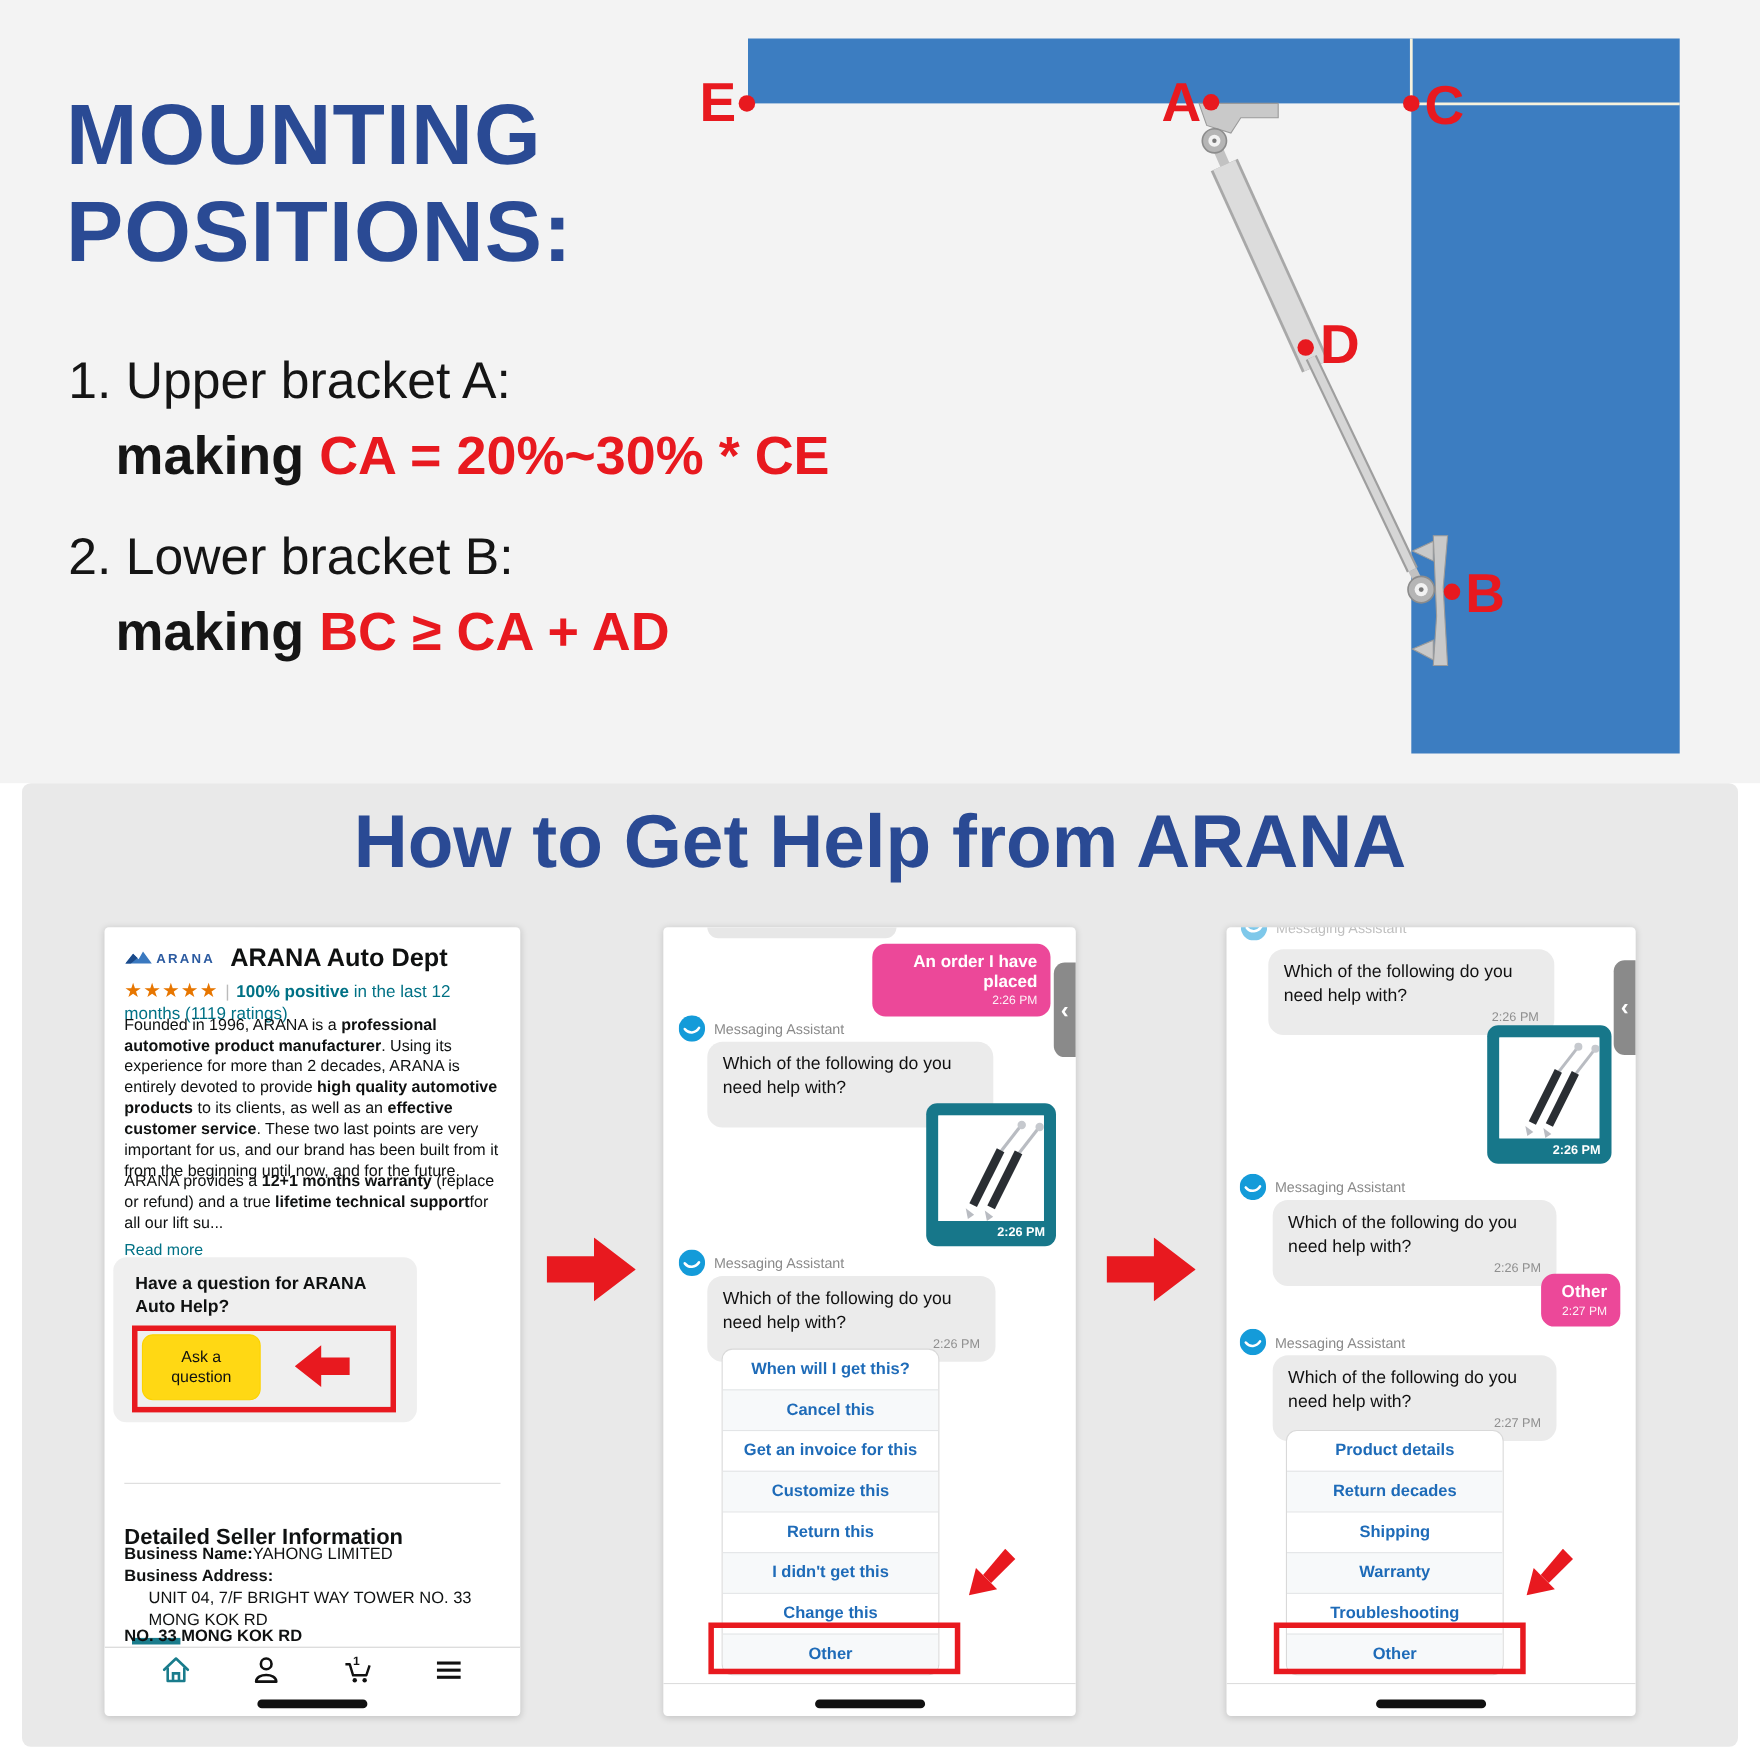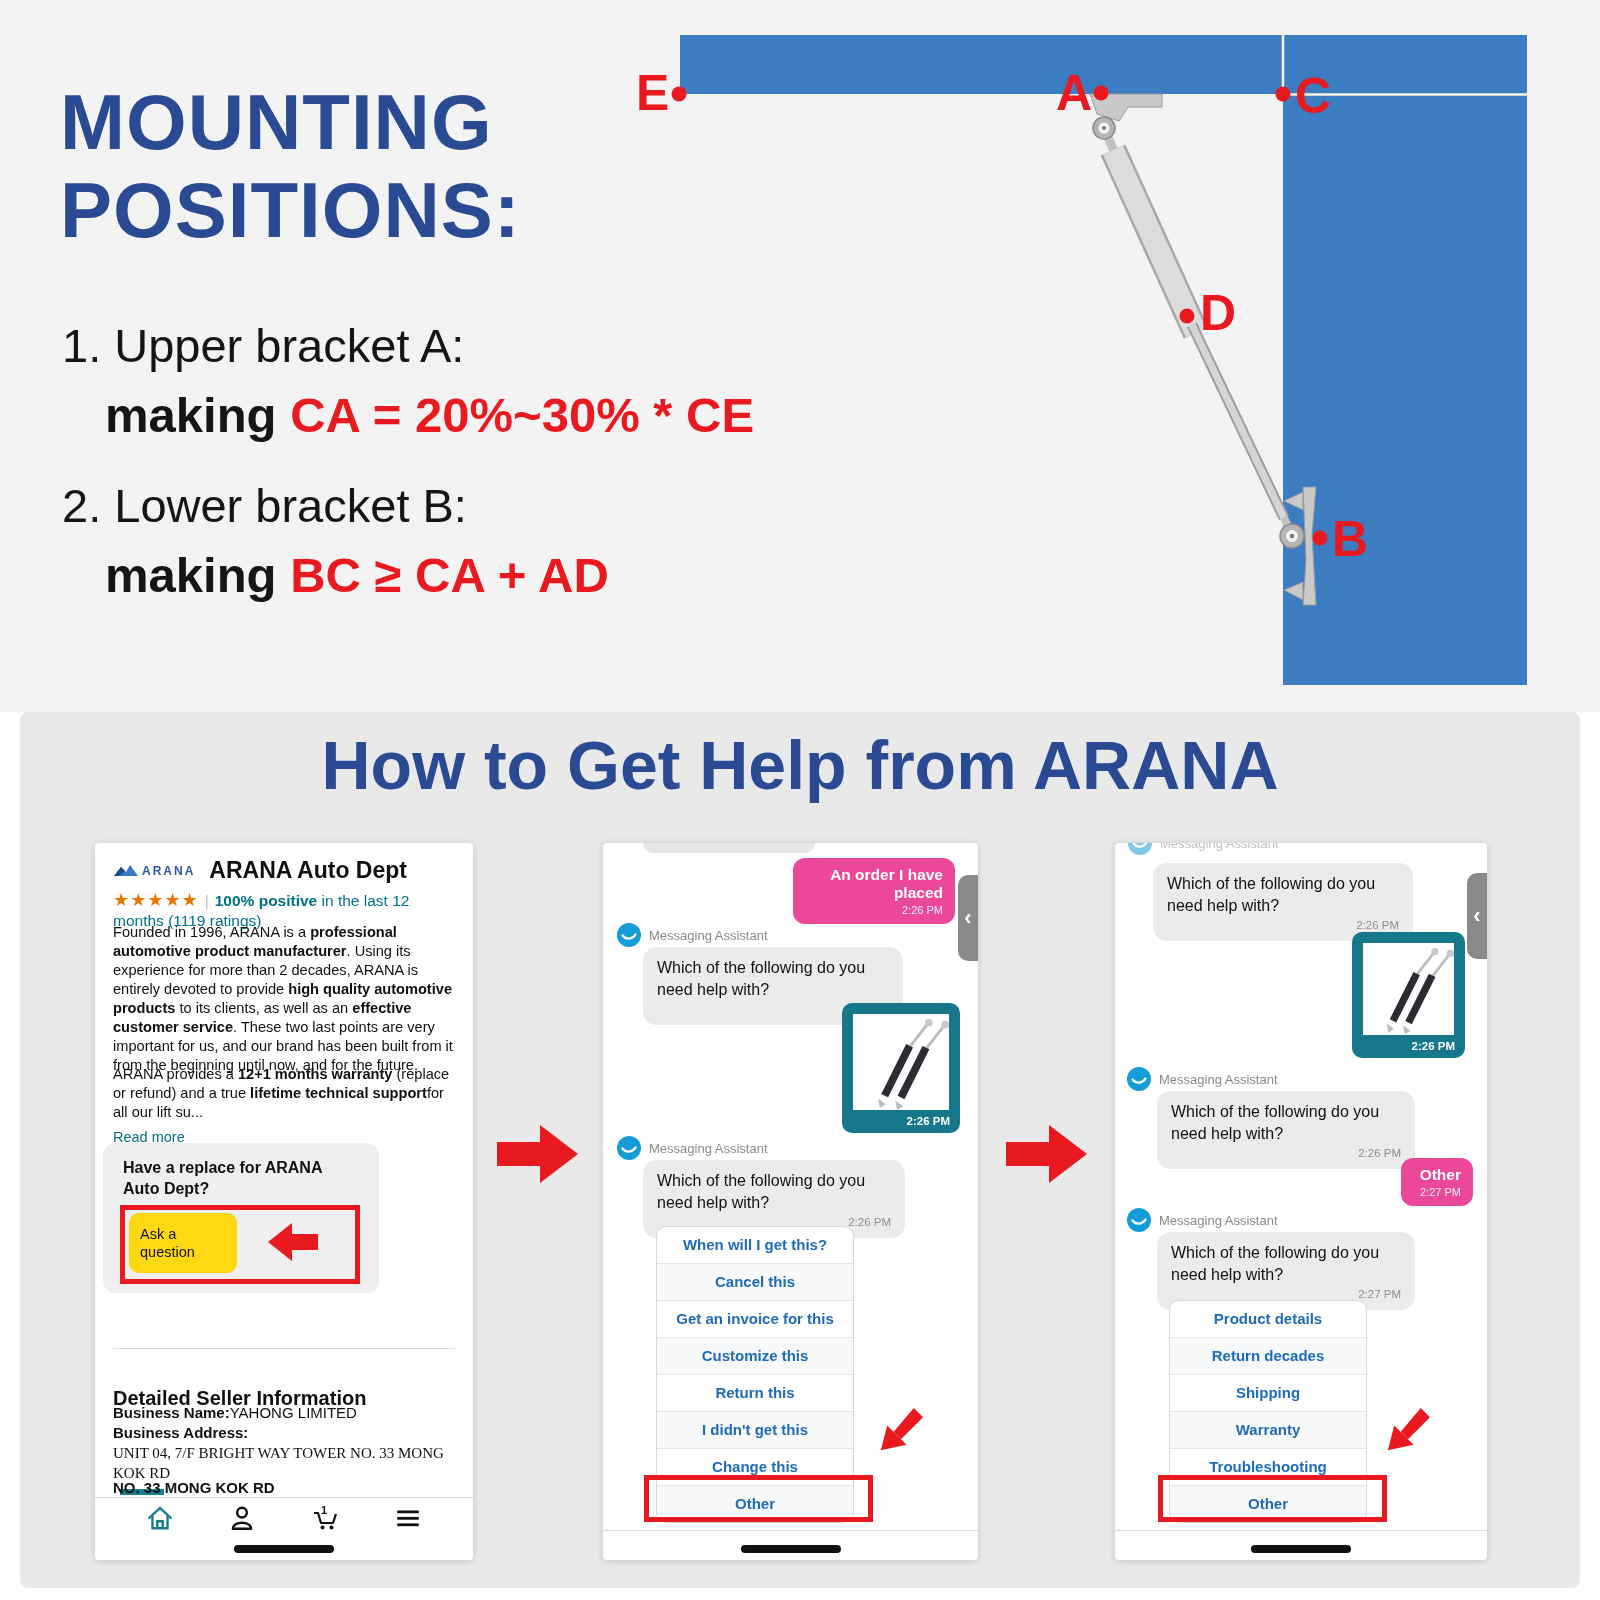--- a/index.html
+++ b/index.html
@@ -26,26 +26,26 @@
   .seller-name{font-size:23px;font-weight:700;color:#0f1111;margin-left:14px;text-align:right;}
   .rating-row{position:absolute;left:18px;top:47px;width:342px;font-size:15.5px;color:#007185;line-height:20px;}
   .stars{color:#e77600;font-size:18px;letter-spacing:1px;margin-right:6px;}
   .sep{color:#bbb;margin-right:6px;}
   .rb{font-weight:700;}
   .about{position:absolute;left:18px;width:340px;font-size:14.6px;line-height:19px;color:#0f1111;margin:0;}
   .b{font-weight:700;}
   .read-more{position:absolute;left:18px;top:286px;font-size:14.5px;color:#007185;}
   .qcard{position:absolute;left:8px;top:300px;width:276px;height:150px;background:#efefef;border-radius:12px;}
   .qtitle{position:absolute;left:20px;top:14px;width:230px;font-size:16px;font-weight:700;color:#0f1111;line-height:21px;}
-  .ask-btn{position:absolute;left:26px;top:70px;width:108px;height:60px;background:#ffd814;border:1px solid #fcd200;border-radius:10px;font-size:14.5px;color:#0f1111;display:flex;align-items:center;justify-content:center;line-height:18px;padding:16px 10px;box-sizing:border-box;}
+  .ask-btn{position:absolute;left:26px;top:70px;width:108px;height:60px;background:#ffd814;border:1px solid #fcd200;border-radius:10px;font-size:14.5px;color:#0f1111;display:flex;align-items:center;justify-content:center;text-align:center;line-height:18px;padding:16px 10px;box-sizing:border-box;}
   .red-outline{position:absolute;border:5px solid #e8191f;box-sizing:border-box;}
   .divider{position:absolute;left:18px;width:342px;height:1px;background:#dcdcdc;}
   .dsi-title{position:absolute;left:18px;top:544px;font-size:20px;font-weight:700;color:#0f1111;}
   .biz{position:absolute;left:18px;width:345px;font-size:15px;line-height:20px;color:#0f1111;}
-  .addr{font-family:Liberation Serif, serif;}
+  .addr{margin-left:22px;}
   .cutline{position:absolute;left:18px;top:636px;width:340px;height:17px;overflow:hidden;font-size:15px;font-weight:700;color:#0f1111;}
   .teal-mark{position:absolute;left:25px;top:646px;width:44px;height:6px;background:#1a7c8c;}
   .navbar{position:absolute;left:0;top:654px;width:100%;height:40px;border-top:1px solid #d5d5d5;background:#fff;display:flex;align-items:center;justify-content:space-around;padding:0 24px;box-sizing:border-box;}
   .homebar{position:absolute;left:50%;transform:translateX(-50%);top:702px;width:100px;height:8px;background:#111;border-radius:4px;}
 
   
   .pill-cut{position:absolute;background:#e7e7e7;border-radius:0 0 14px 14px;}
   .bub-user{position:absolute;background:#ec4899;color:#fff;border-radius:12px;padding:8px 12px;box-sizing:border-box;text-align:right;}
   .bub-user .msg{font-size:15.5px;font-weight:700;}
   .bub-user .time{font-size:11px;opacity:.92;margin-top:2px;}
@@ -147,21 +147,21 @@
     </div>
     <p class="about" style="top:80px;">
       <span>Founded in 1996, ARANA is a </span><span class="b">professional automotive product manufacturer</span><span>. Using its experience for more than 2 decades, ARANA is entirely devoted to provide </span><span class="b">high quality automotive products</span><span> to its clients, as well as an </span><span class="b">effective customer service</span><span>. These two last points are very important for us, and our brand has been built from it from the beginning until now, and for the future.</span>
     </p>
     <p class="about" style="top:222px;">
       <span>ARANA provides a </span><span class="b">12+1 months warranty</span><span> (replace or refund) and a true </span><span class="b">lifetime technical support</span><span>for all our lift su...</span>
     </p>
     <a class="read-more">Read more</a>
 
     <div class="qcard">
-      <div class="qtitle">Have a replace for ARANA Auto Dept?</div>
+      <div class="qtitle">Have a question for ARANA Auto Help?</div>
       <div class="ask-btn">Ask a question</div>
       <svg class="abs" style="left:165px;top:78px;" width="50" height="42" viewBox="0 0 50 42">
         <polygon points="0,21 24,2 24,13 50,13 50,29 24,29 24,40" fill="#e8191f"></polygon>
       </svg>
     </div>
     <div class="red-outline" style="left:25px;top:362px;width:240px;height:79px;"></div>
 
     <div class="divider" style="top:505px;"></div>
     <div class="dsi-title">Detailed Seller Information</div>
     <div class="biz" style="top:560px;">

